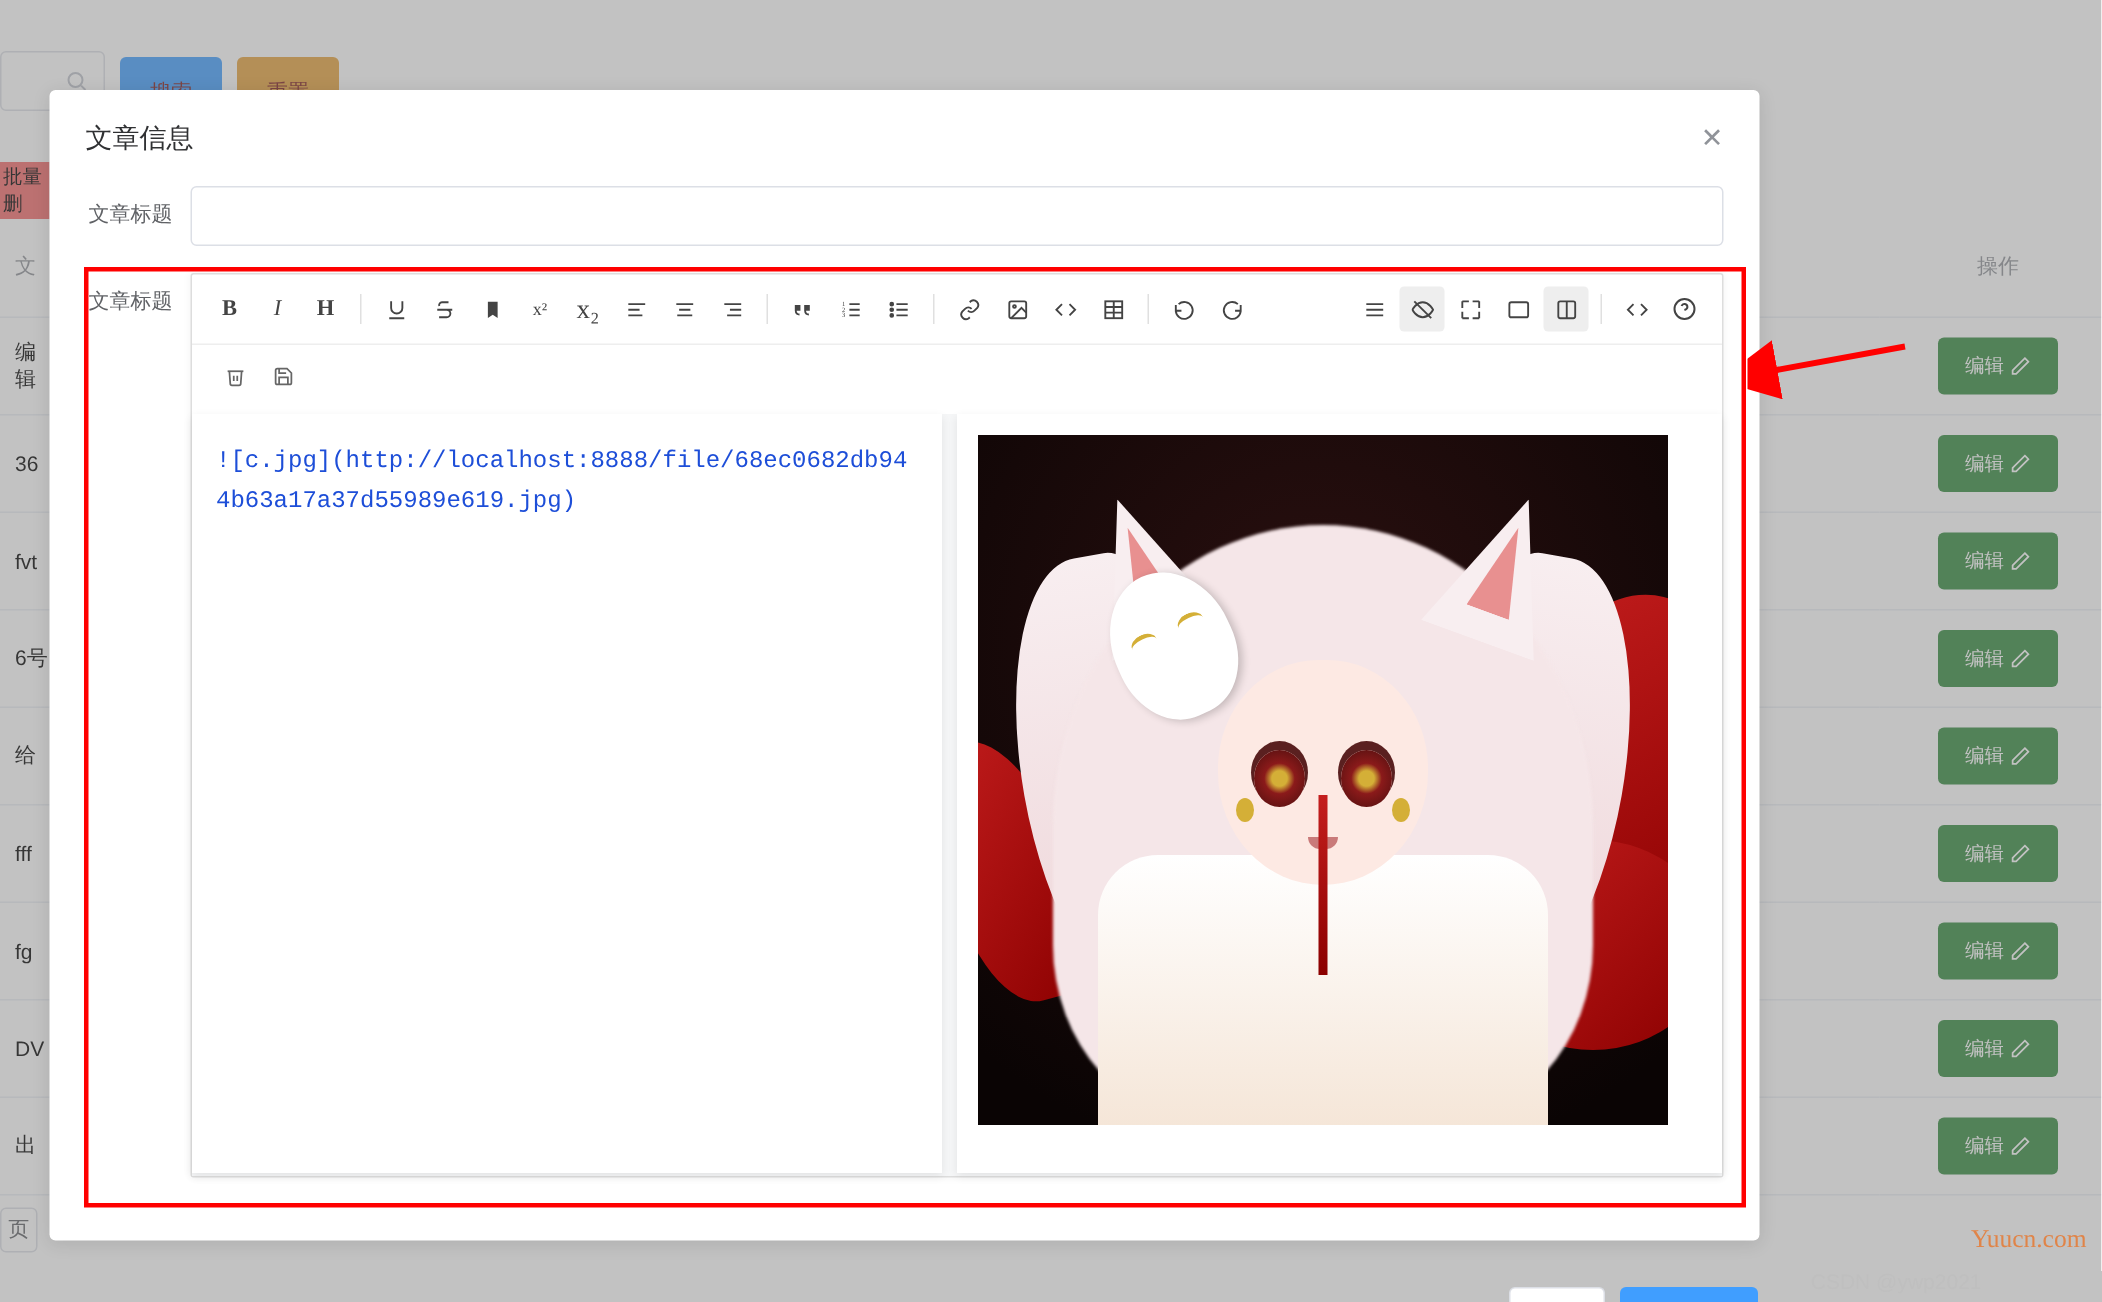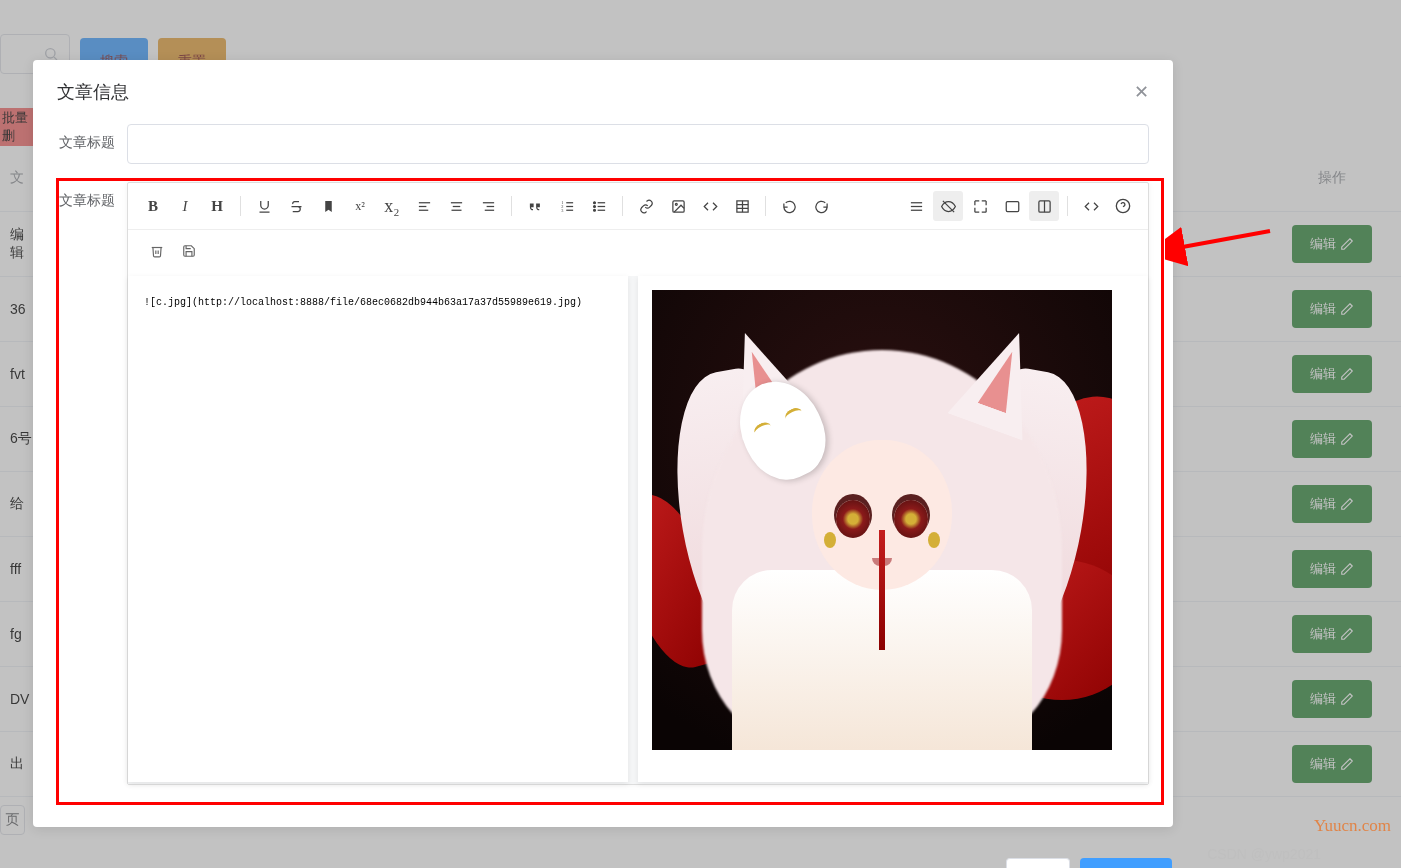--- a/index.html
+++ b/index.html
@@ -45,21 +45,21 @@
 .editor { flex: 1; border: 1px solid #ddd; border-radius: 2px; background: #fff; box-shadow: 0 0 6px rgba(0,0,0,0.05); }
 .toolbar { padding: 8px 10px; border-bottom: 1px solid #eee; display: flex; flex-wrap: wrap; gap: 2px; align-items: center; }
 .tb-btn { width: 30px; height: 30px; display: inline-flex; align-items: center; justify-content: center; color: #444; cursor: pointer; border-radius: 3px; font-size: 15px; font-family: Georgia, serif; }
 .tb-btn.active { background: #eee; }
 .tb-sep { width: 1px; height: 20px; background: #e0e0e0; margin: 0 6px; }
 .tb-spacer { flex: 1; }
 .toolbar-row2 { padding: 6px 10px 10px 14px; display: flex; gap: 2px; }
 
 .editor-panes { display: flex; gap: 10px; padding: 0 0 2px 0; background: #f5f6f7; }
 .pane { background: #fff; height: 506px; overflow: auto; box-shadow: 0 2px 6px rgba(0,0,0,0.08); }
-.pane-left { width: 500px; padding: 18px 16px; font-family: "Courier New", monospace; font-size: 10px; line-height: 1.7; color: #000000; word-break: break-all; }
+.pane-left { width: 500px; padding: 18px 16px; font-family: "Courier New", monospace; font-size: 16px; line-height: 1.7; color: #1d4ed8; word-break: break-all; }
 .pane-right { flex: 1; padding: 14px 14px; display: flex; justify-content: flex-start; align-items: flex-start; }
 .preview-img { width: 460px; height: 460px; background: #1a0d0d; position: relative; overflow: hidden; }
 
 
 .char-bg { position:absolute; inset:0; background: radial-gradient(circle at 50% 30%, #2b1010 0%, #0a0404 90%); }
 .char-hair { position:absolute; top:60px; left:50px; right:50px; bottom:0; background: #f5e6e8; border-radius: 50% 50% 30% 30%; filter: blur(1px); }
 .char-hair2 { position:absolute; top:80px; left:30px; width:120px; height:300px; background: linear-gradient(#f8eef0,#eed5d8); border-radius: 60% 40% 40% 60%; transform: rotate(-10deg); }
 .char-hair3 { position:absolute; top:80px; right:30px; width:120px; height:300px; background: linear-gradient(#f8eef0,#eed5d8); border-radius: 40% 60% 60% 40%; transform: rotate(10deg); }
 .char-face { position:absolute; top:150px; left:160px; width:140px; height:150px; background:#fde9e3; border-radius: 48% 48% 50% 50%; }
 .char-eye { position:absolute; width:34px; height:38px; background: radial-gradient(circle,#d4af37 20%,#8b1a1a 40%,#4a0e0e 100%); border-radius:50%; top:60px; box-shadow: 0 -4px 0 2px #5a2020; }

